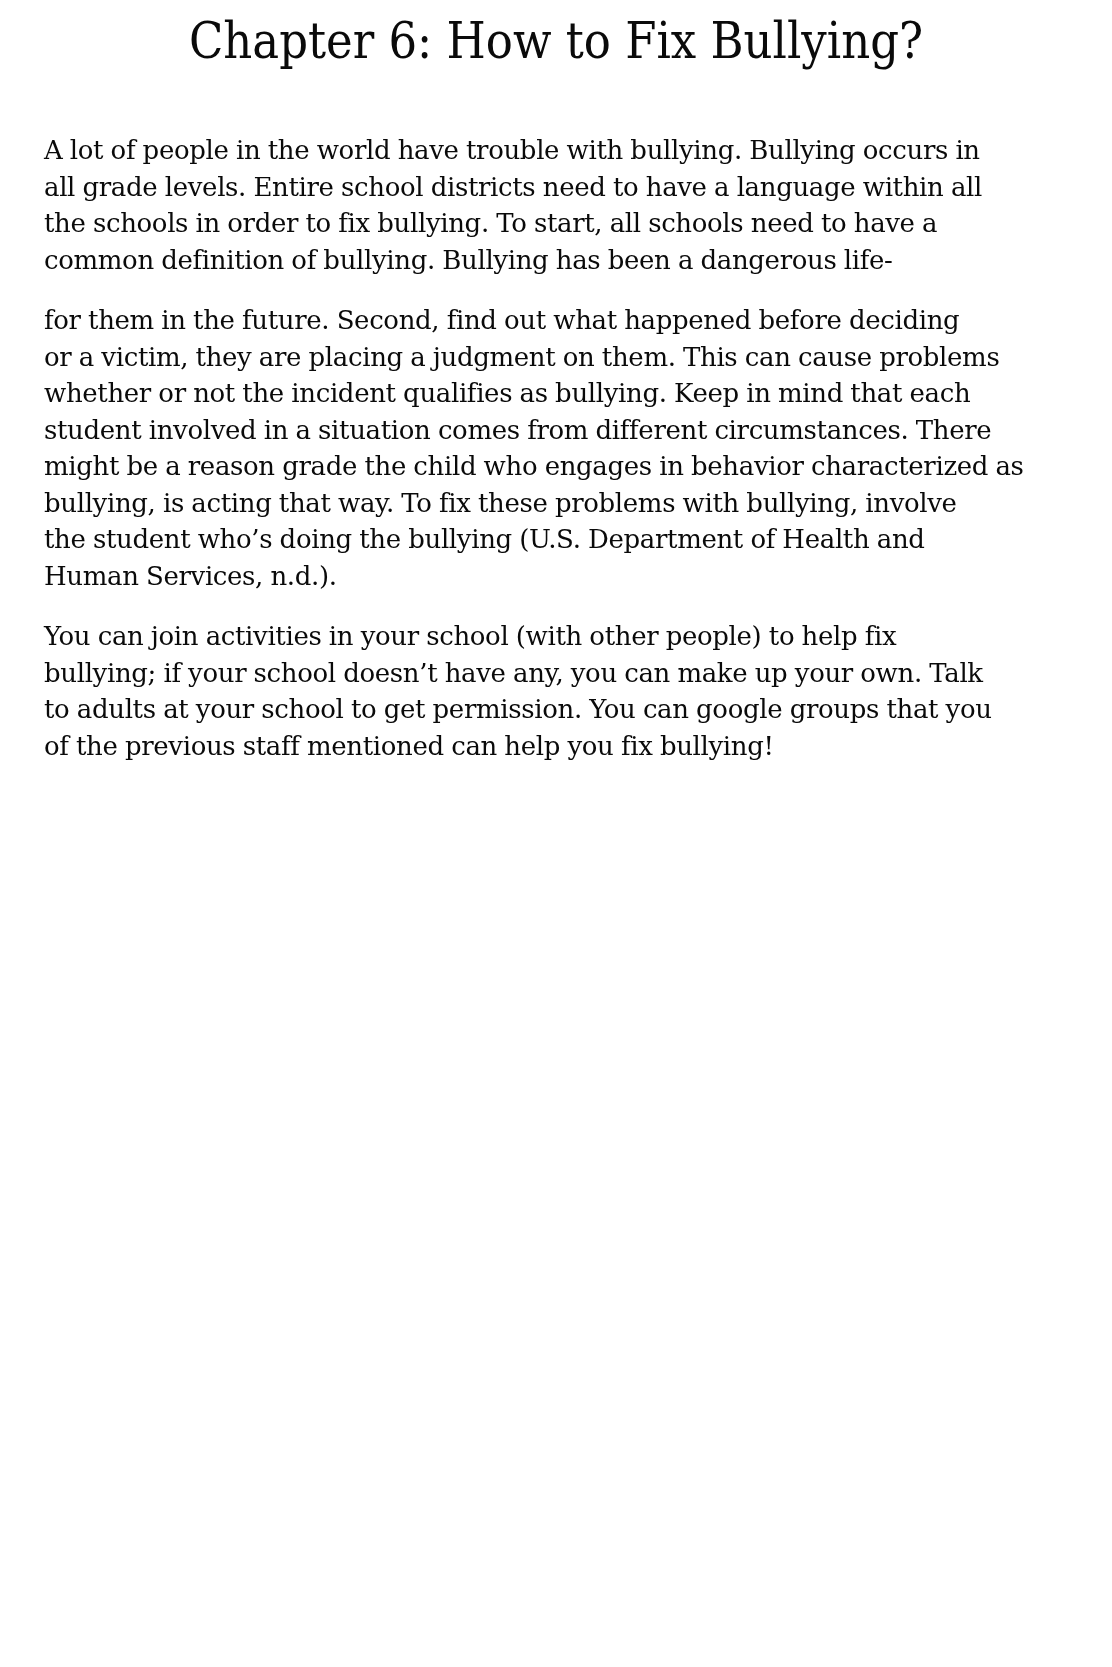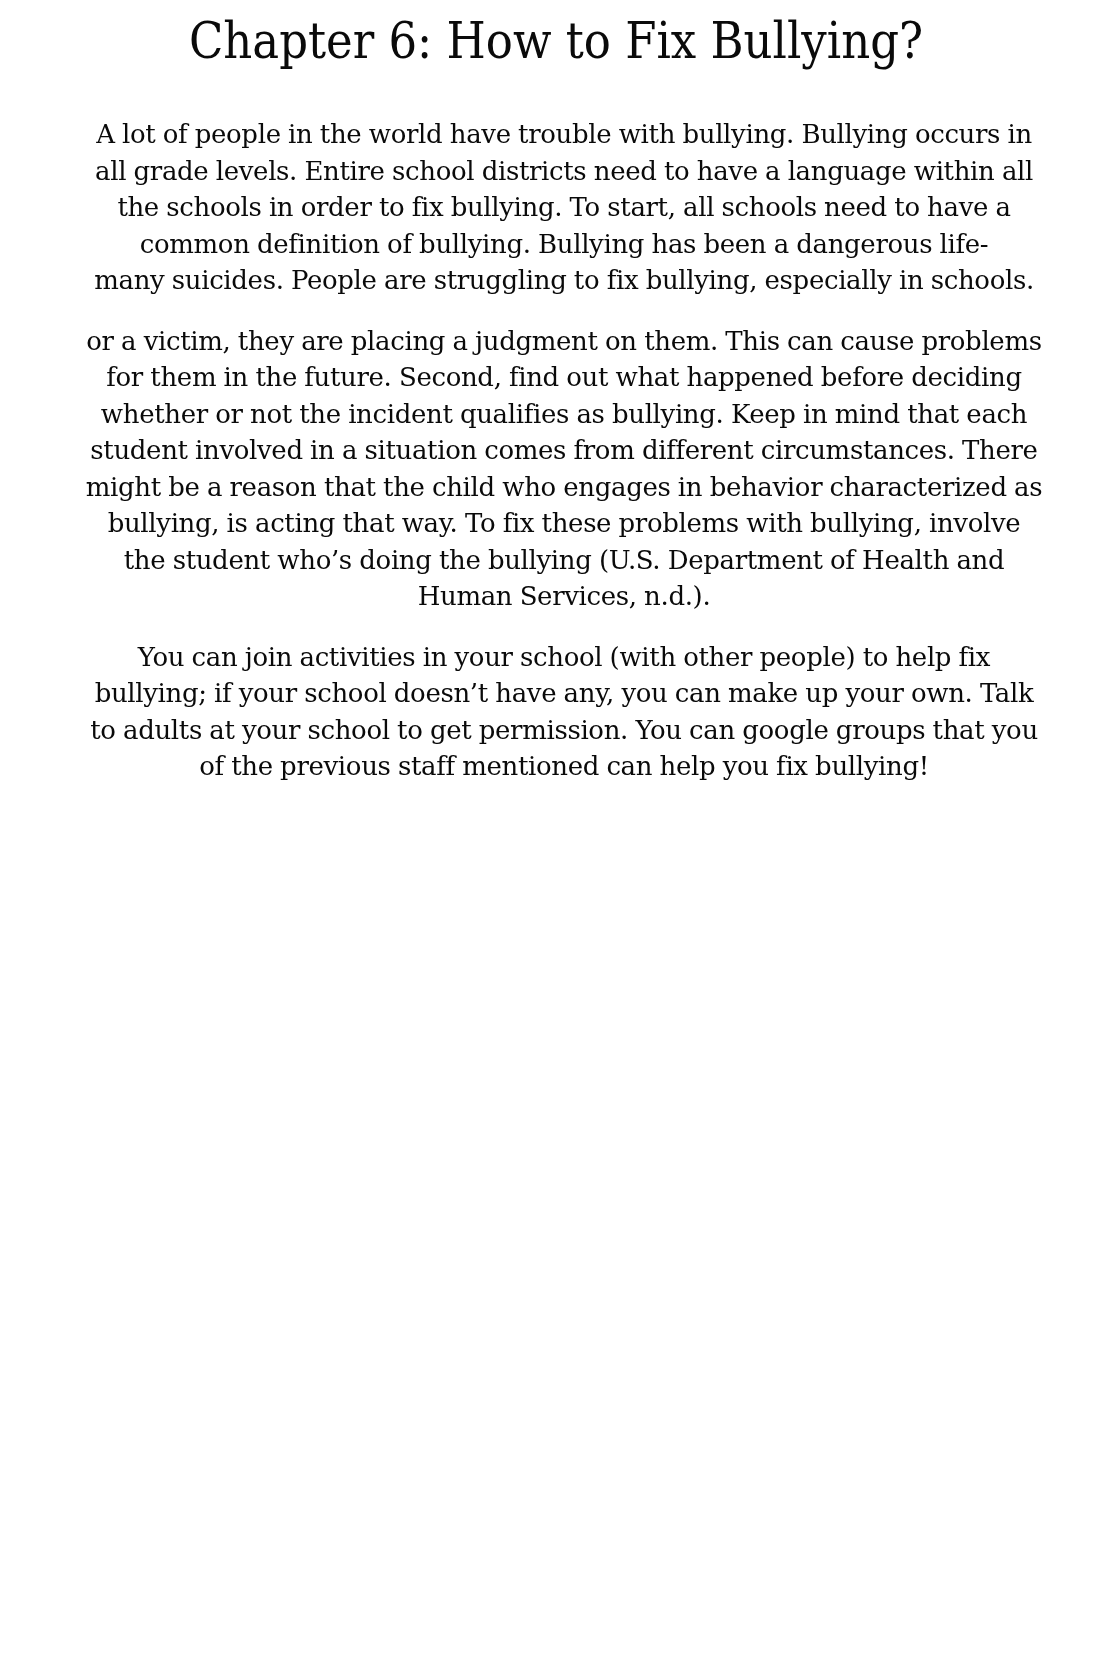--- a/index.html
+++ b/index.html
@@ -34,23 +34,22 @@
       font-weight: normal;
       font-size: 50px;
       line-height: 70px;
       letter-spacing: 0px;
       transform: scaleX(0.9);
       transform-origin: center top;
     }
     .body-text {
       position: absolute;
       left: 44px;
-      top: 116px;
+      top: 132px;
       width: 1040px;
-      text-align: center;
     }
     .para {
       margin: 0 0 24px 0;
       font-family: "DejaVu Serif", serif;
       font-size: 26px;
       line-height: 36.5px;
       letter-spacing: -0.35px;
       word-spacing: -0.5px;
       white-space: normal;
     }
@@ -64,28 +63,27 @@
 
 <div class="page">
   <h1 class="chapter-title">Chapter 6: How to Fix Bullying?</h1>
 
   <div class="body-text">
     <p class="para">
       <span class="line">A lot of people in the world have trouble with bullying. Bullying occurs in</span>
       <span class="line">all grade levels. Entire school districts need to have a language within all</span>
       <span class="line">the schools in order to fix bullying. To start, all schools need to have a</span>
       <span class="line">common definition of bullying. Bullying has been a dangerous life-</span>
-      <span class="line">many suicides. People are struggling to fix bullying, especially in schools.</span>
     </p>
     <p class="para">
+      <span class="line">for them in the future. Second, find out what happened before deciding</span>
       <span class="line">or a victim, they are placing a judgment on them. This can cause problems</span>
-      <span class="line">for them in the future. Second, find out what happened before deciding</span>
       <span class="line">whether or not the incident qualifies as bullying. Keep in mind that each</span>
       <span class="line">student involved in a situation comes from different circumstances. There</span>
-      <span class="line">might be a reason that the child who engages in behavior characterized as</span>
+      <span class="line">might be a reason grade the child who engages in behavior characterized as</span>
       <span class="line">bullying, is acting that way. To fix these problems with bullying, involve</span>
       <span class="line">the student who’s doing the bullying (U.S. Department of Health and</span>
       <span class="line">Human Services, n.d.).</span>
     </p>
     <p class="para">
       <span class="line">You can join activities in your school (with other people) to help fix</span>
       <span class="line">bullying; if your school doesn’t have any, you can make up your own. Talk</span>
       <span class="line">to adults at your school to get permission. You can google groups that you</span>
       <span class="line">of the previous staff mentioned can help you fix bullying!</span>
     </p>

